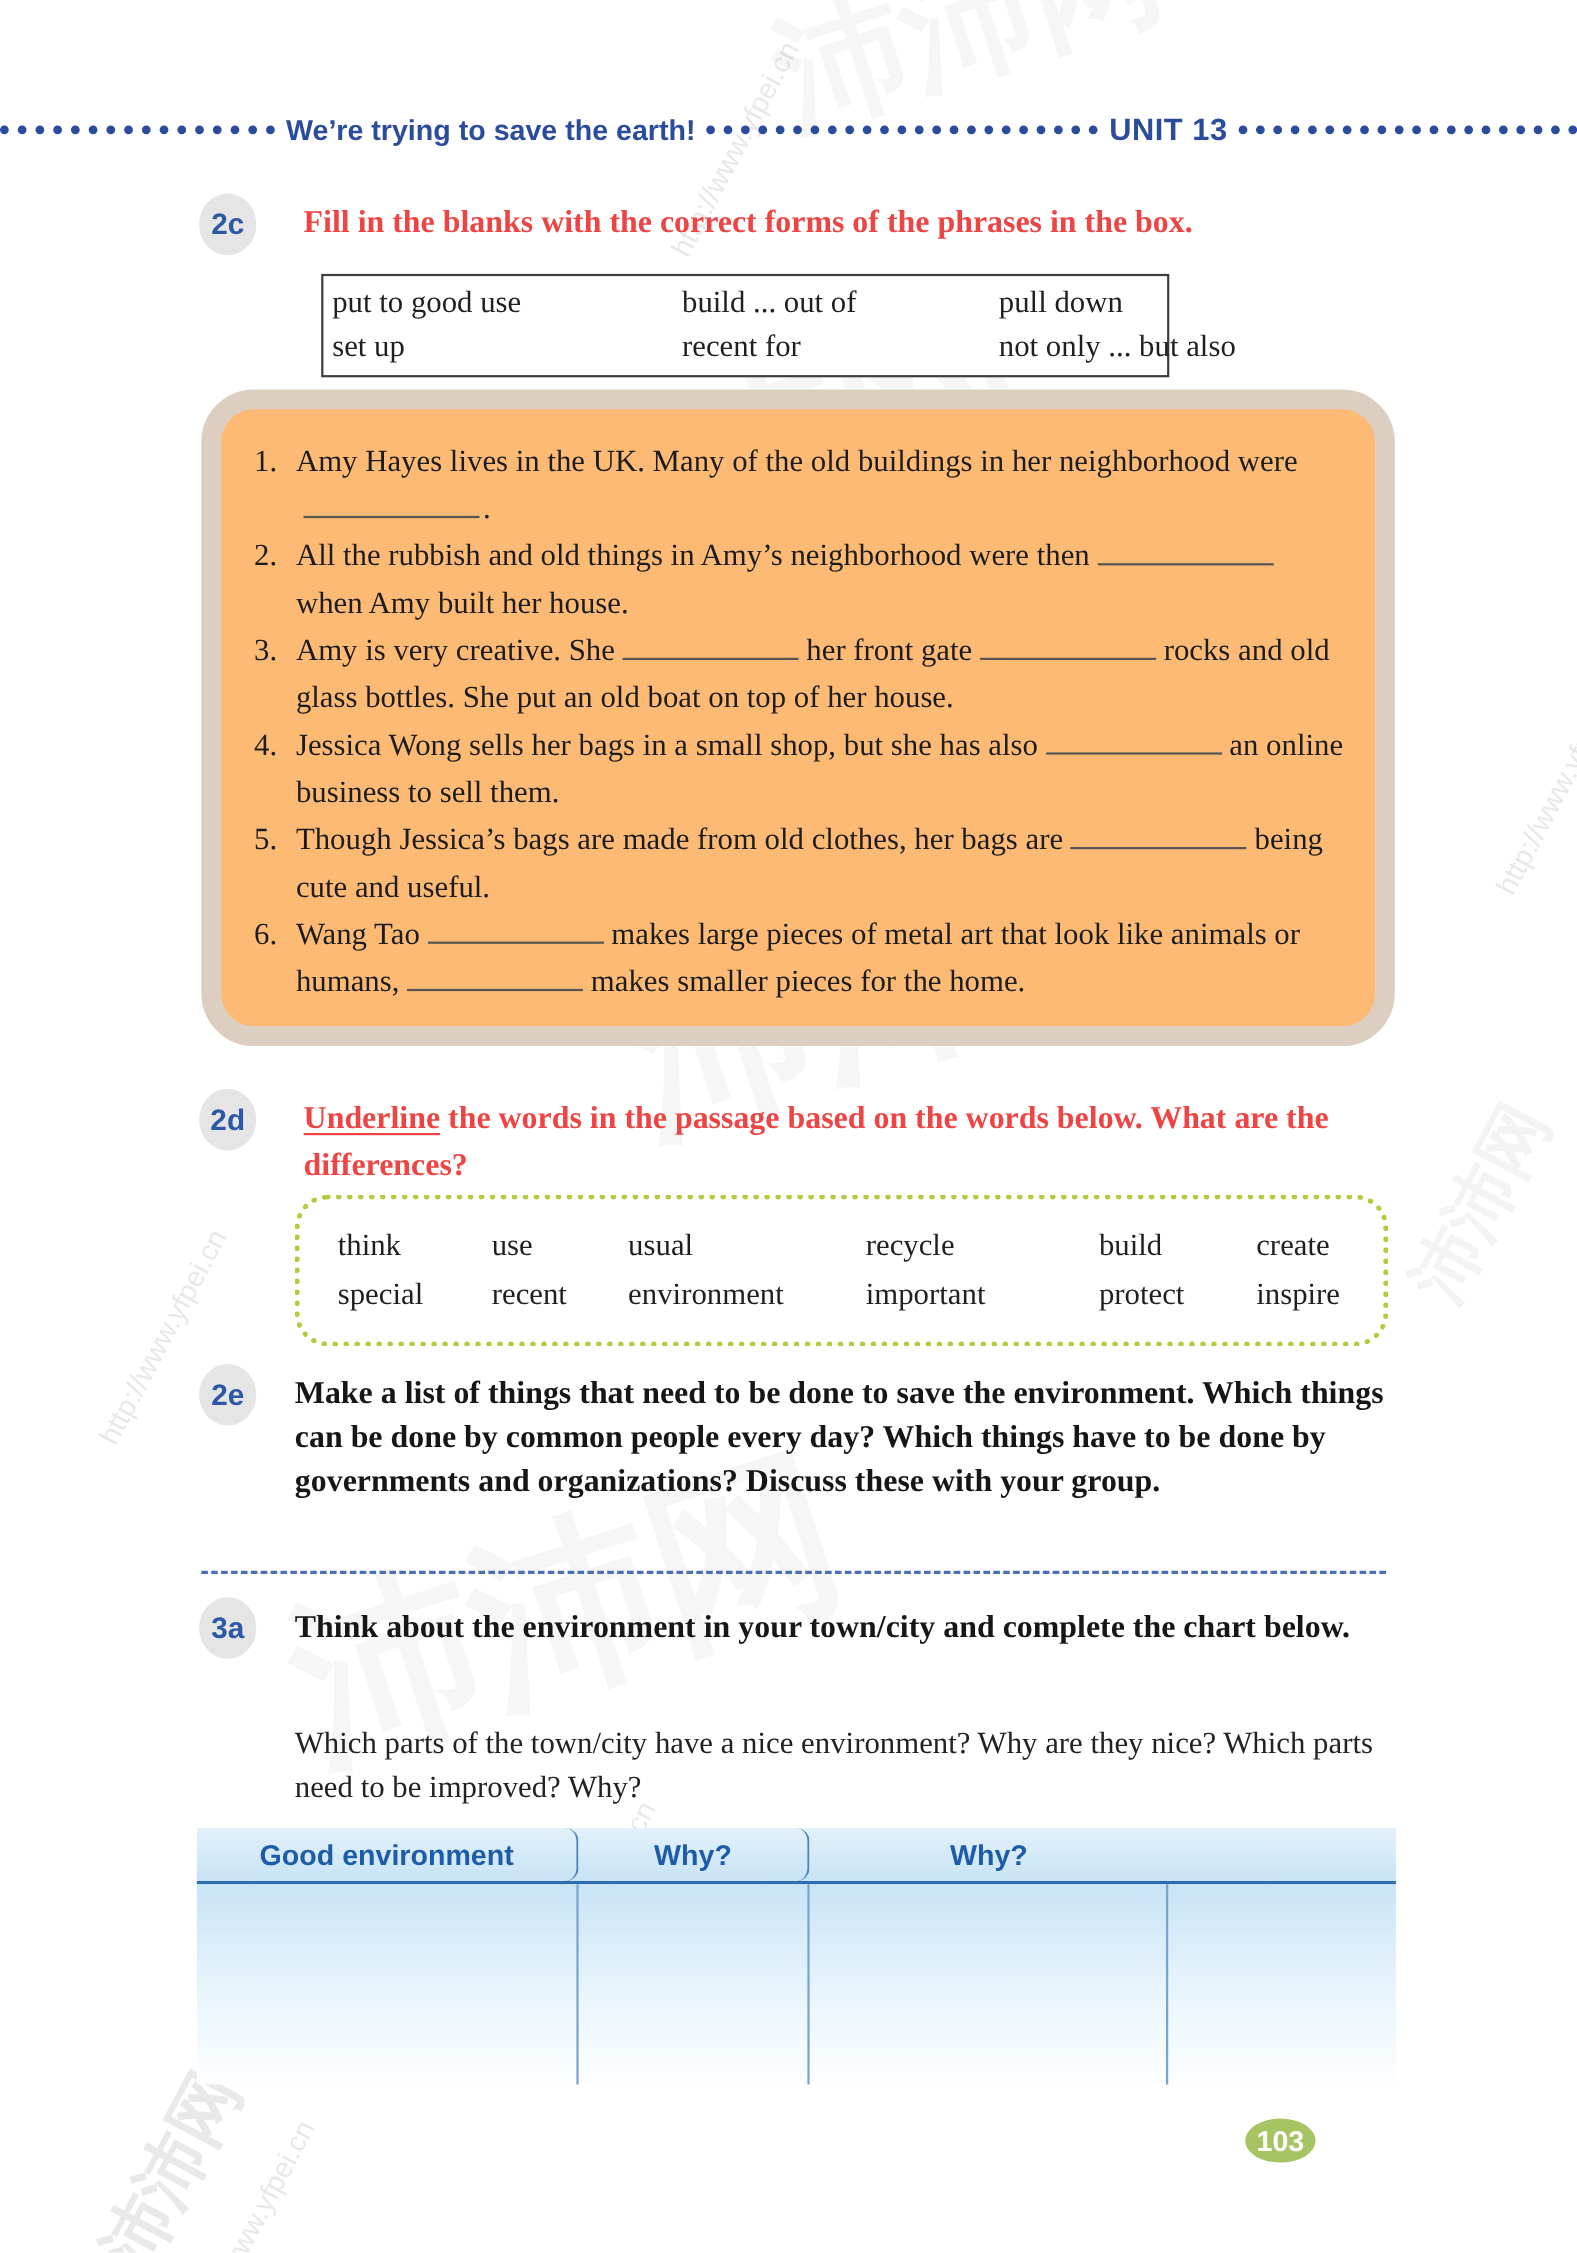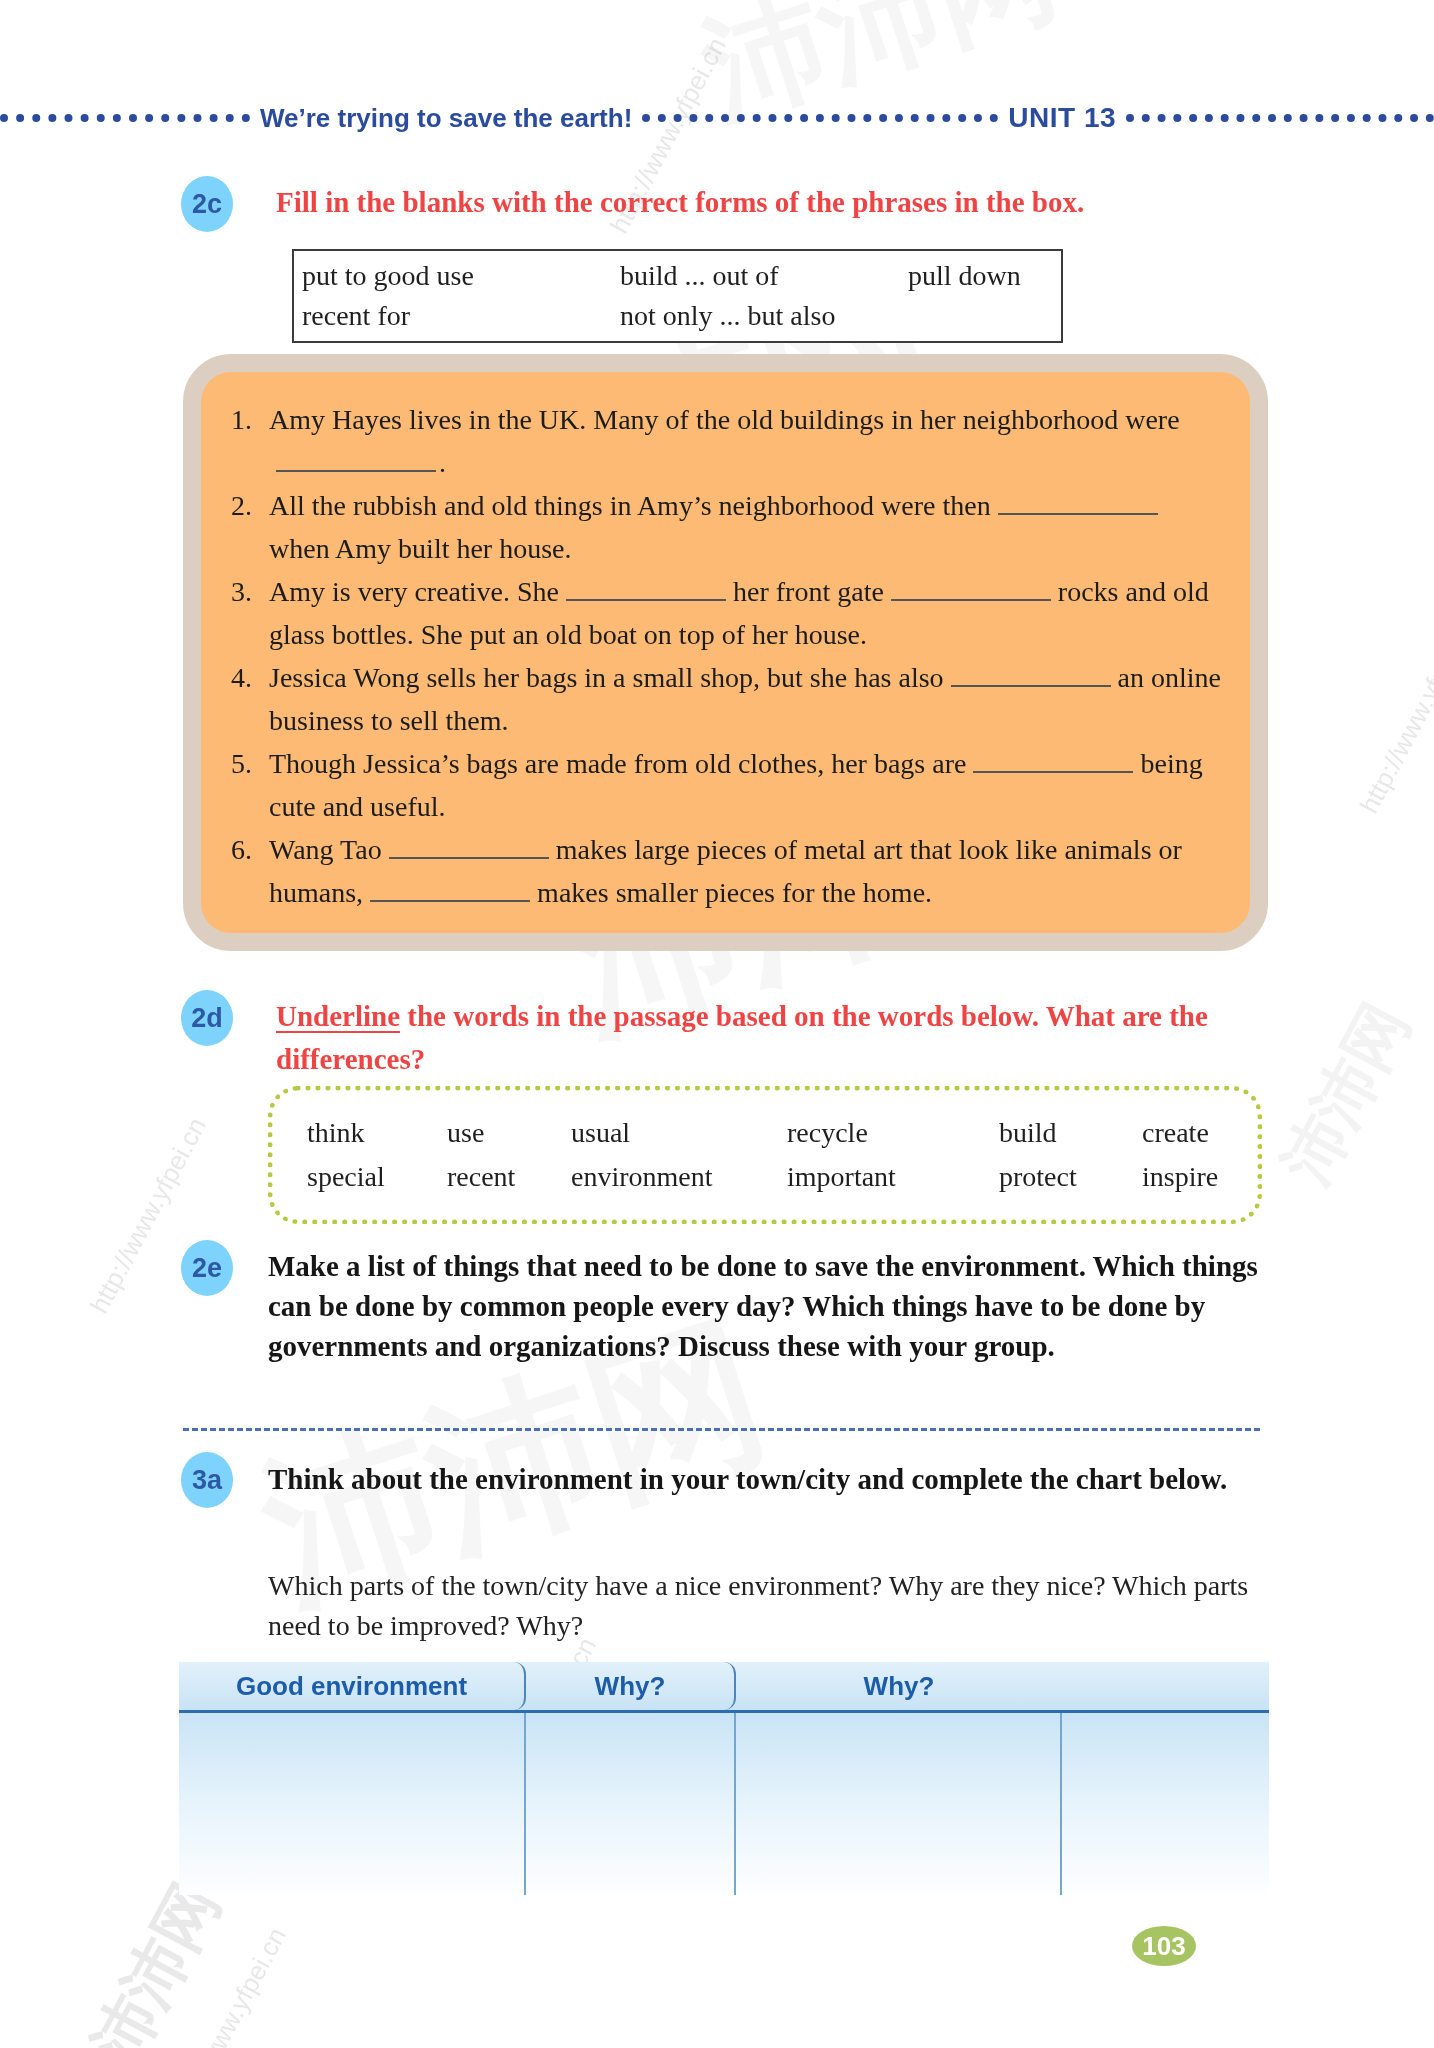--- a/index.html
+++ b/index.html
@@ -14,21 +14,21 @@
   .content{position:absolute;inset:0;z-index:1;}
   
   .hdr{position:absolute;top:102px;left:0;right:0;display:flex;align-items:center;}
   .dots{height:0;border-top:8px dotted #2b4b9c;}
   .d1{width:250px;}
   .d2{width:356px;}
   .d3{flex:1;}
   .hdr-title{margin:0 10px;font:700 26px "Liberation Sans",sans-serif;color:#2b4b9c;}
   .hdr-unit{margin:0 10px;font:800 28px "Liberation Sans",sans-serif;color:#2b4b9c;letter-spacing:.5px;}
   
-  .badge{position:absolute;width:52px;height:56px;border-radius:50%;background:#7dd3fc;
+  .badge{position:absolute;width:52px;height:56px;border-radius:50%;background:#e5e5e5;
          color:#2d58a5;font:700 27px "Liberation Sans",sans-serif;
          display:flex;align-items:center;justify-content:center;}
   
   .instr{position:absolute;left:276px;width:1004px;font-weight:700;font-size:29px;
          line-height:43px;color:#ef4444;}
   .uline{text-decoration:underline;text-underline-offset:5px;text-align:center;}
   
   .phrase-box{position:absolute;top:249px;left:292px;width:771px;height:94px;
               border:2px solid #3c3c3c;background:#fff;box-sizing:border-box;
               display:grid;grid-template-columns:318px 288px auto;
@@ -102,20 +102,21 @@
       <div class="dots d3"></div>
     </div>
 
     <div class="badge" style="top:176px;left:181px;">2c</div>
     <div class="instr" style="top:181px;">Fill in the blanks with the correct forms of the phrases in the box.</div>
 
     <div class="phrase-box">
       <span>put to good use</span>
       <span>build ... out of</span>
       <span>pull down</span>
+      <span>set up</span>
       <span>recent for</span>
       <span>not only ... but also</span>
     </div>
 
     <div class="tan-frame">
       <div class="sents">
         <div class="sent">
           <span class="num">1.</span><span>Amy Hayes lives in the UK. Many of the old buildings in her neighborhood were</span><span class="blank" style="margin-right:3px;"></span><span>.</span>
         </div>
         <div class="sent">

